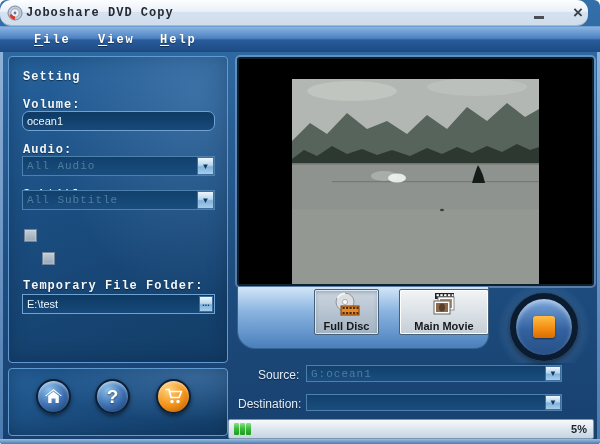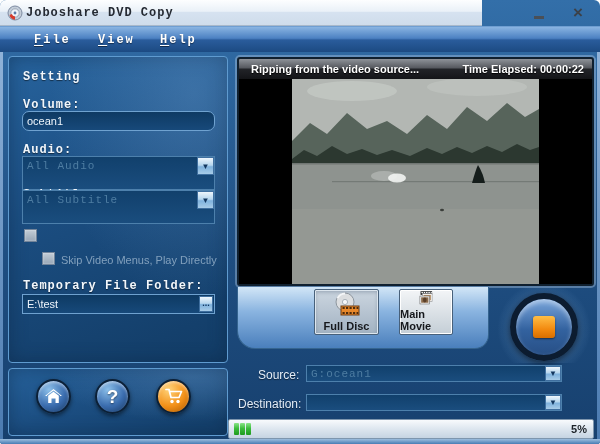--- a/index.html
+++ b/index.html
@@ -5,23 +5,24 @@
   * { margin:0; padding:0; box-sizing:border-box; }
   html,body { width:600px; height:444px; font-family:"Liberation Sans",sans-serif; }
   .window {
     position:relative; width:600px; height:444px; overflow:hidden;
     border-radius:6px 6px 3px 3px;
     background:linear-gradient(#336fa9,#1e4d80 60%,#17406e);
     font-family:"Liberation Sans",sans-serif;
   }
   
   .titlebar {
-    position:absolute; left:0; top:0; width:482px; height:26px;
+    position:absolute; left:0; top:0; width:588px; height:26px;
     background:linear-gradient(#fdfeff,#eaf1f8 45%,#d6e2f0 50%,#cfdceb);
     border-bottom:1px solid #a8b8ca;
+    border-radius:11px;
   }
   .title-text {
     position:absolute; left:26px; top:6px;
     font-family:"Liberation Mono",monospace; font-weight:bold; font-size:12px;
     color:#252a33; letter-spacing:1px; white-space:nowrap;
   }
   .app-icon { position:absolute; left:7px; top:5px; width:16px; height:16px; }
   .btn-min { position:absolute; left:528px; top:3px; width:22px; height:20px; cursor:default; }
   .btn-min .bar { position:absolute; left:6px; top:13px; width:10px; height:3px; background:#4a4f56; }
   .btn-close { position:absolute; left:566px; top:2px; width:24px; height:22px; text-align:center;
@@ -54,21 +55,21 @@
     position:absolute; color:#f2f7fc; font-family:"Liberation Mono",monospace;
     font-weight:bold; font-size:12px; letter-spacing:1px; text-shadow:0 1px 1px rgba(0,0,0,.5);
     white-space:nowrap;
   }
   .field-input {
     position:absolute; height:20px; background:linear-gradient(#0e3a63,#17497a);
     border:1px solid #6fa2d0; color:#eef5fc; font-family:"Liberation Sans",sans-serif;
     font-size:11px; padding:0 4px; outline:none;
   }
   .combo {
-    position:absolute; height:34px; background:linear-gradient(#11406c,#1a4d7e);
+    position:absolute; height:20px; background:linear-gradient(#11406c,#1a4d7e);
     border:1px solid #4d80ac;
   }
   .combo .val {
     position:absolute; left:4px; top:3px; font-family:"Liberation Mono",monospace;
     font-size:11px; color:#4e7da2; letter-spacing:1px; white-space:nowrap; overflow:hidden; max-width:170px;
   }
   .combo-arrow {
     position:absolute; right:0; top:0; width:17px; height:18px;
     background:linear-gradient(#eef6fc,#b6d6ee 45%,#7fb2dd 55%,#a8cce8);
     border:1px solid #3f6f9f; text-align:center; line-height:17px;
@@ -123,21 +124,21 @@
     background:radial-gradient(circle at 50% 55%, rgba(150,195,240,.55), rgba(150,195,240,0) 70%);
   }
   .mode-btn {
     position:absolute; top:289px; height:46px; border:1px solid #47607a; border-radius:2px;
     display:flex; flex-direction:column; align-items:center; justify-content:flex-end;
     padding-bottom:2px; cursor:default;
   }
   .mode-btn .lbl { font-size:11px; font-weight:bold; color:#16181c; line-height:12px; }
   .mode-full { left:314px; width:65px; background:linear-gradient(#ccd6e0,#a2b2c2);
     box-shadow:inset 0 0 0 1px #dde6ee, inset 0 2px 4px rgba(40,60,90,.35); }
-  .mode-main { left:399px; width:54px; background:linear-gradient(#f3f5f7,#c4ced6);
+  .mode-main { left:399px; width:90px; background:linear-gradient(#f3f5f7,#c4ced6);
     box-shadow:inset 0 0 0 1px #fff; }
   .mode-btn svg { display:block; margin-bottom:1px; }
   
   .stop-btn {
     position:absolute; left:510px; top:293px; width:68px; height:68px; border-radius:50%;
     background:linear-gradient(#7aa6dc,#33629f 55%,#274f86);
     border:6px solid #0c1c30; box-shadow:0 2px 6px rgba(0,0,0,.55), inset 0 3px 5px rgba(255,255,255,.45);
     display:flex; align-items:center; justify-content:center; cursor:default;
   }
   .stop-icon {
@@ -223,21 +224,20 @@
   <div class="combo" style="left:22px; top:190px; width:193px">
     <span class="val">All Subtitle</span>
     <div class="combo-arrow">
       <span>▼</span>
     </div>
   </div>
 
   <div class="checkbox-box" style="left:24px; top:229px"></div>
 
   <div class="checkbox-box" style="left:42px; top:252px"></div>
-  <span class="checkbox-label" style="left:61px; top:254px">Skip Video Menus, Play Directly</span>
 
   <span class="mono-label" style="left:23px; top:279px">Temporary File Folder:</span>
   <input class="field-input" style="left: 22px; top: 294px; width: 193px;" value="E:\test">
   <div class="browse-btn" style="left:199px; top:296px">
     <span>...</span>
   </div>
 
   <div class="panel nav-panel"></div>
   <div class="round-btn round-blue" style="left:36px; top:379px">
     <svg width="17" height="15" viewBox="0 0 17 15">
@@ -267,27 +267,20 @@
         <rect x="0" y="84" width="247" height="125" fill="#8e938f"></rect>
         <rect x="0" y="84" width="247" height="1.5" fill="#646a66" opacity="0.7"></rect>
         <rect x="0" y="130" width="247" height="79" fill="#999d98" opacity="0.55"></rect>
         <rect x="40" y="102" width="207" height="1.2" fill="#6e746f" opacity="0.8"></rect>
         <ellipse cx="92" cy="97" rx="13" ry="5" fill="#dfe2df" opacity="0.35"></ellipse>
         <ellipse cx="105" cy="99" rx="9" ry="4.5" fill="#f2f4f2" opacity="0.9"></ellipse>
         <path d="M180 104 Q184 90 186 86 Q191 94 193 104 Z" fill="#151d1b"></path>
         <ellipse cx="150" cy="131" rx="2" ry="1.2" fill="#3a3e3a"></ellipse>
       </svg>
     </div>
-    <div class="preview-header">
-      <span class="preview-status">Ripping from the video source...</span>
-      <span class="preview-time">
-        <span>Time Elapsed:</span>
-        <span>00:00:22</span>
-      </span>
-    </div>
   </div>
 
   <div class="stop-glow"></div>
   <div class="mode-band"></div>
 
   <div class="mode-btn mode-full">
     <svg width="30" height="28" viewBox="0 0 30 28">
       <circle cx="13" cy="11" r="9" fill="#dcdee0" stroke="#8e969e" stroke-width="1"></circle>
       <path d="M5.5 7 A9 9 0 0 1 13 2.5" fill="none" stroke="#f4f6f8" stroke-width="2"></path>
       <circle cx="13" cy="11" r="2.6" fill="#f6f8fa" stroke="#aab2ba" stroke-width="1"></circle>

